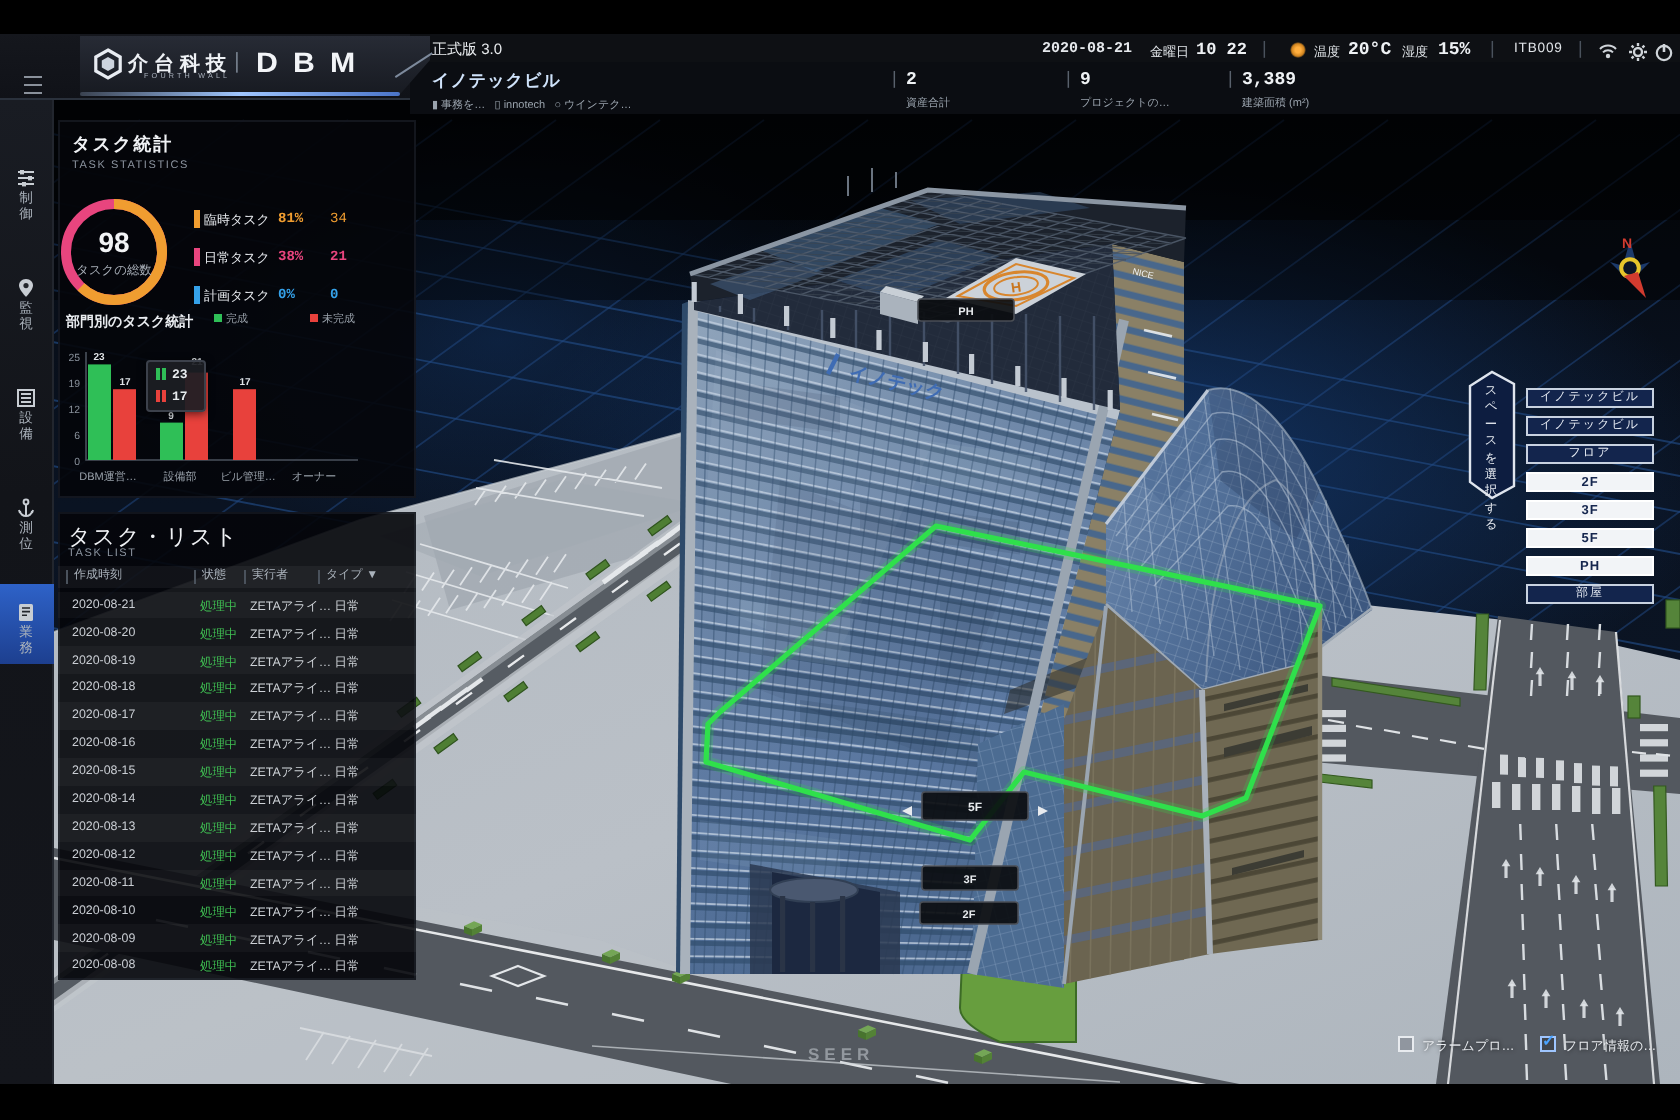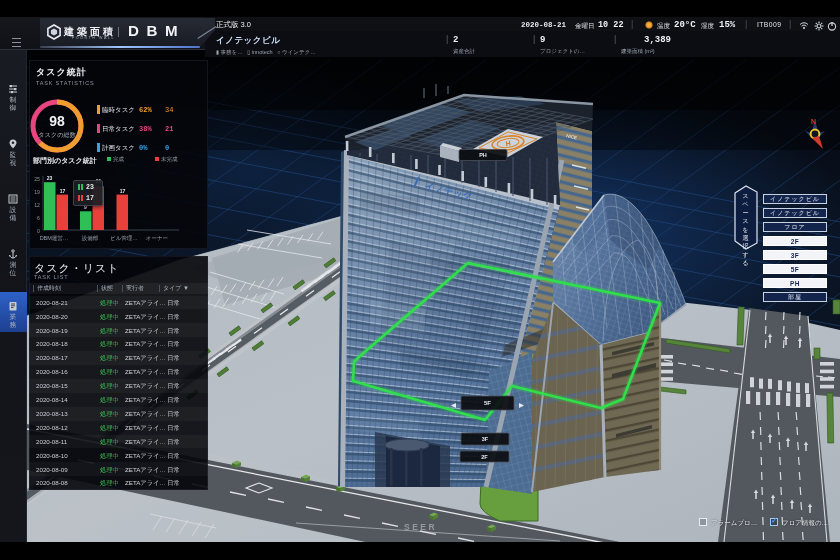--- a/index.html
+++ b/index.html
@@ -377,35 +377,35 @@
     <div class="abs" style="left:0;top:17px;width:840px;height:33px;background:linear-gradient(180deg,#15171d,#101218);border-bottom:1px solid #2a313c;"></div>
     <div class="abs" style="left:205px;top:17px;width:635px;height:14px;background:#0e1014;"></div>
     <div class="abs" style="left:205px;top:31px;width:635px;height:26px;background:#0b0d12;"></div>
     <div class="abs" style="left:40px;top:18px;width:175px;height:30px;background:linear-gradient(180deg,#272b35,#171a21);clip-path:polygon(0 0,100% 0,100% 40%,91% 100%,0 100%);"></div>
     <div class="abs" style="left:40px;top:46px;width:160px;height:1.6px;background:linear-gradient(90deg,#3a4250,#9fc6ff,#4a74c8);border-radius:2px;"></div>
     <div class="abs" style="left:196px;top:32px;width:22px;height:1.4px;background:#7d8a9c;transform:rotate(-33deg);"></div>
     <svg class="abs" style="left:46px;top:24px" width="16" height="16" viewBox="0 0 16 16">
       <polygon points="8,1 14.1,4.5 14.1,11.5 8,15 1.9,11.5 1.9,4.5" fill="none" stroke="#e8ecf2" stroke-width="1.6"></polygon>
       <polygon points="8,4.5 11.1,6.2 11.1,9.8 8,11.5 4.9,9.8 4.9,6.2" fill="#cdd4de"></polygon>
     </svg>
-    <div class="abs" style="left:64px;top:24.5px;width:60px;color:#eef1f5;font-size:10px;font-weight:bold;letter-spacing:3px;white-space:nowrap;">建築面積</div>
+    <div class="abs" style="left:64px;top:24.5px;width:60px;color:#eef1f5;font-size:10px;font-weight:bold;letter-spacing:3px;white-space:nowrap;">介台科技</div>
     <div class="abs" style="left:72px;top:35.5px;color:#aab2bd;font-size:3.6px;letter-spacing:1.6px;white-space:nowrap;">FOURTH WALL</div>
     <div class="abs" style="left:117px;top:25px;color:#727c89;font-size:11px;">|</div>
     <div class="abs" style="left:128px;top:23px;color:#f2f4f7;font-size:14px;font-weight:bold;letter-spacing:7px;white-space:nowrap;transform:scaleX(1.08);transform-origin:0 0;">DBM</div>
     <div class="abs" style="left:216px;top:19.5px;color:#e8ebee;font-size:7.5px;white-space:nowrap;">正式版 3.0</div>
     <div class="abs" style="left:216px;top:35px;color:#cfe2fa;font-size:8.5px;font-weight:bold;letter-spacing:0.5px;white-space:nowrap;">イノテックビル</div>
     <div class="abs" style="left:216px;top:49px;color:#9aa3ad;font-size:5.5px;white-space:nowrap;">▮ 事務を…&nbsp;&nbsp;&nbsp;▯ innotech&nbsp;&nbsp;&nbsp;○ ウインテク…</div>
     <div class="abs" style="left:446px;top:34px;color:#59616c;font-size:9px;">|</div>
     <div class="abs mono" style="left:453px;top:35px;color:#eef1f4;font-size:9px;font-weight:bold;white-space:nowrap;">2</div>
     <div class="abs" style="left:453px;top:48px;color:#99a2ac;font-size:5.5px;white-space:nowrap;">資産合計</div>
     <div class="abs" style="left:533px;top:34px;color:#59616c;font-size:9px;">|</div>
     <div class="abs mono" style="left:540px;top:35px;color:#eef1f4;font-size:9px;font-weight:bold;white-space:nowrap;">9</div>
     <div class="abs" style="left:540px;top:48px;color:#99a2ac;font-size:5.5px;white-space:nowrap;">プロジェクトの…</div>
     <div class="abs" style="left:614px;top:34px;color:#59616c;font-size:9px;">|</div>
-    <div class="abs mono" style="left:621px;top:35px;color:#eef1f4;font-size:9px;font-weight:bold;white-space:nowrap;margin-left:23px;">3,389</div>
+    <div class="abs mono" style="left:621px;top:35px;color:#eef1f4;font-size:9px;font-weight:bold;white-space:nowrap;">3,389</div>
     <div class="abs" style="left:621px;top:48px;color:#99a2ac;font-size:5.5px;white-space:nowrap;">建築面積 (m²)</div>
     <div class="abs mono" style="left:521px;top:21px;color:#e4e7eb;font-size:7.5px;font-weight:bold;white-space:nowrap;">2020-08-21</div>
     <div class="abs" style="left:575px;top:21.5px;color:#dfe3e7;font-size:6.5px;white-space:nowrap;">金曜日</div>
     <div class="abs mono" style="left:598px;top:20px;color:#eef1f4;font-size:8.5px;font-weight:bold;white-space:nowrap;">10 22</div>
     <div class="abs" style="left:631px;top:19px;color:#4a525c;font-size:9px;">|</div>
     <div class="abs" style="left:645px;top:21px;width:8px;height:8px;border-radius:50%;background:radial-gradient(circle,#ffae3e 25%,#cf831f 55%,rgba(200,127,30,0) 72%);"></div>
     <div class="abs" style="left:657px;top:21.5px;color:#dfe3e7;font-size:6.5px;">温度</div>
     <div class="abs mono" style="left:674px;top:19.5px;color:#eef1f4;font-size:9px;font-weight:bold;">20°C</div>
     <div class="abs" style="left:701px;top:21.5px;color:#dfe3e7;font-size:6.5px;">湿度</div>
     <div class="abs mono" style="left:719px;top:19.5px;color:#eef1f4;font-size:9px;font-weight:bold;">15%</div>
@@ -462,21 +462,21 @@
     <div class="abs" style="left:36px;top:66px;color:#f0f2f5;font-size:9px;font-weight:bold;letter-spacing:1px;">タスク統計</div>
     <div class="abs" style="left:36px;top:80px;color:#8d95a0;font-size:5.5px;letter-spacing:0.8px;">TASK STATISTICS</div>
     <svg class="abs" style="left:29px;top:98px" width="58" height="58" viewBox="0 0 58 58">
       <circle cx="28" cy="28" r="24" fill="none" stroke="#e8457e" stroke-width="5"></circle>
       <circle cx="28" cy="28" r="24" fill="none" stroke="#f09d30" stroke-width="5" stroke-dasharray="93.5 57.3" transform="rotate(-90 28 28)"></circle>
     </svg>
     <div class="abs" style="left:37px;top:113px;width:40px;text-align:center;color:#f2f4f6;font-size:14px;font-weight:bold;">98</div>
     <div class="abs" style="left:37px;top:131px;width:40px;text-align:center;color:#a9b0b9;font-size:6.2px;white-space:nowrap;">タスクの総数</div>
     <div class="abs" style="left:97px;top:105px;width:3px;height:9px;background:#f09d30;"></div>
     <div class="abs" style="left:102px;top:106px;color:#e8ebef;font-size:6.5px;white-space:nowrap;">臨時タスク</div>
-    <div class="abs mono" style="left:139px;top:106px;color:#f09d30;font-size:7px;font-weight:bold;">62%</div>
+    <div class="abs mono" style="left:139px;top:106px;color:#f09d30;font-size:7px;font-weight:bold;">81%</div>
     <div class="abs mono" style="left:165px;top:106px;color:#f09d30;font-size:7px;font-weight:normal;">34</div>
     <div class="abs" style="left:97px;top:124px;width:3px;height:9px;background:#e8457e;"></div>
     <div class="abs" style="left:102px;top:125px;color:#e8ebef;font-size:6.5px;white-space:nowrap;">日常タスク</div>
     <div class="abs mono" style="left:139px;top:125px;color:#e8457e;font-size:7px;font-weight:bold;">38%</div>
     <div class="abs mono" style="left:165px;top:125px;color:#e8457e;font-size:7px;font-weight:bold;">21</div>
     <div class="abs" style="left:97px;top:143px;width:3px;height:9px;background:#35a2ea;"></div>
     <div class="abs" style="left:102px;top:144px;color:#e8ebef;font-size:6.5px;white-space:nowrap;">計画タスク</div>
     <div class="abs mono" style="left:139px;top:144px;color:#35a2ea;font-size:7px;font-weight:bold;">0%</div>
     <div class="abs mono" style="left:165px;top:144px;color:#35a2ea;font-size:7px;font-weight:bold;">0</div>
     <div class="abs" style="left:33px;top:156px;color:#e9ecf0;font-size:7px;font-weight:bold;white-space:nowrap;">部門別のタスク統計</div>

